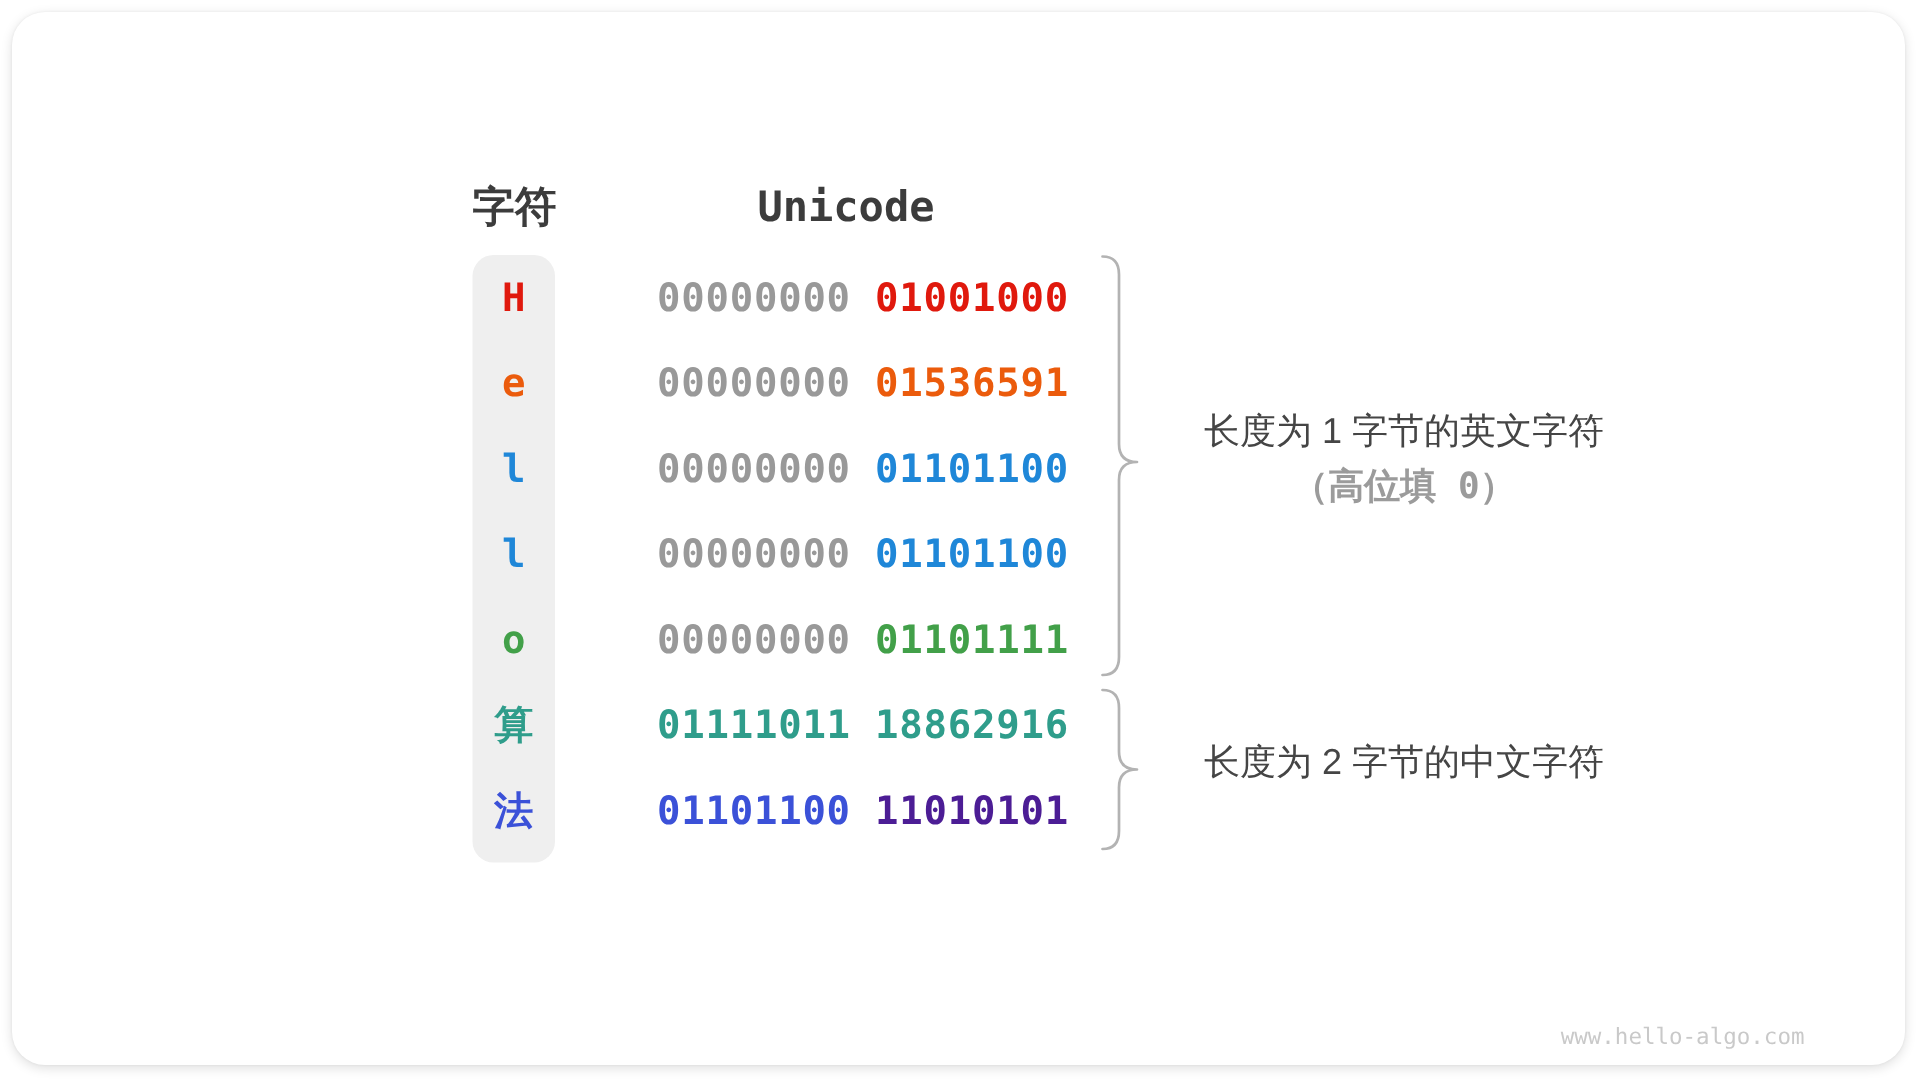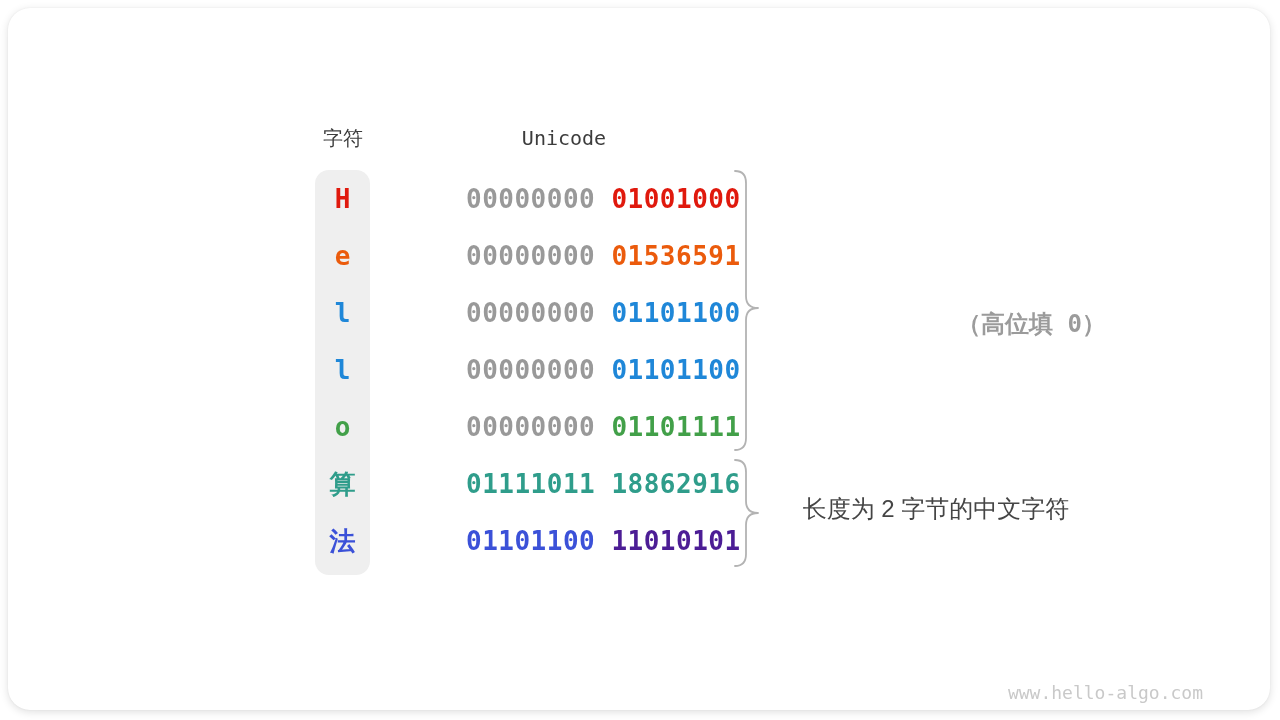--- a/index.html
+++ b/index.html
@@ -24,22 +24,22 @@
     height: 702px;
     background: var(--card_bg, #ffffff);
     border-radius: 22px;
     box-shadow: 0 2px 8px rgba(0,0,0,0.13), 0 0 2px rgba(0,0,0,0.06);
   }
   .col-header {
     position: absolute;
     top: 115px;
     height: 30px;
     line-height: 30px;
-    font-size: 20px;
-    font-weight: 400;
+    font-size: 28px;
+    font-weight: 700;
     color: var(--header_text, #3c3c3c);
     text-align: center;
     white-space: nowrap;
   }
   .char-header { left: 307px; width: 56px; }
   .unicode-header {
     left: 430px; width: 252px;
     font-family: "DejaVu Sans Mono", monospace;
   }
   .char-column-bg {
@@ -66,48 +66,46 @@
   .binary {
     position: absolute;
     left: 430px;
     height: 30px;
     line-height: 30px;
     font-size: 26px;
     font-weight: 700;
     font-family: "DejaVu Sans Mono", monospace;
     letter-spacing: 0.5px;
     white-space: pre;
-    margin-left: 28px;
   }
   .brace-svg {
     position: absolute;
     overflow: visible;
   }
   .annotation {
     position: absolute;
     left: 758px;
     width: 340px;
     height: 30px;
     line-height: 30px;
     text-align: center;
     font-size: 24px;
     color: var(--annotation_text, #454545);
     white-space: nowrap;
   }
   .annotation.muted {
     color: var(--annotation_muted, #9b9b9b);
     font-weight: 700;
-    text-align: right;
   }
   .watermark {
     position: absolute;
     right: 67px;
     top: 674px;
     font-family: "DejaVu Sans Mono", monospace;
-    font-size: 18px;
+    font-size: 15px;
     color: var(--watermark_text, #c9c9c9);
   }
 </style>
 </head>
 <body>
 
 <div class="stage">
   <div class="card">
 
     <div class="col-header char-header">字符</div>
@@ -134,20 +132,21 @@
       </div>
 
     <svg class="brace-svg" style="left:720px; top:158px;" width="40" height="292" viewBox="0 0 40 292">
       <path d="M 7 5 Q 18 5 18 17 L 18 130 Q 18 142 30 142 Q 18 142 18 154 L 18 272 Q 18 284 7 284" fill="none" style="stroke: var(--brace, #b3b3b3);" stroke-width="1.8" stroke-linecap="round" stroke-linejoin="round"></path>
     </svg>
 
     <svg class="brace-svg" style="left:720px; top:447px;" width="40" height="120" viewBox="0 0 40 120">
       <path d="M 7 5 Q 18 5 18 17 L 18 46 Q 18 58 30 58 Q 18 58 18 70 L 18 99 Q 18 111 7 111" fill="none" style="stroke: var(--brace, #b3b3b3);" stroke-width="1.8" stroke-linecap="round" stroke-linejoin="round"></path>
     </svg>
 
+    <div class="annotation" style="top:265px;">长度为 1 字节的英文字符</div>
 
     <div class="annotation muted" style="top:301px; font-family:'DejaVu Sans Mono','Liberation Sans',sans-serif;">（高位填 0）</div>
 
     <div class="annotation" style="top:486px;">长度为 2 字节的中文字符</div>
 
     <div class="watermark">www.hello-algo.com</div>
   </div>
 </div>
 
 </body></html>

